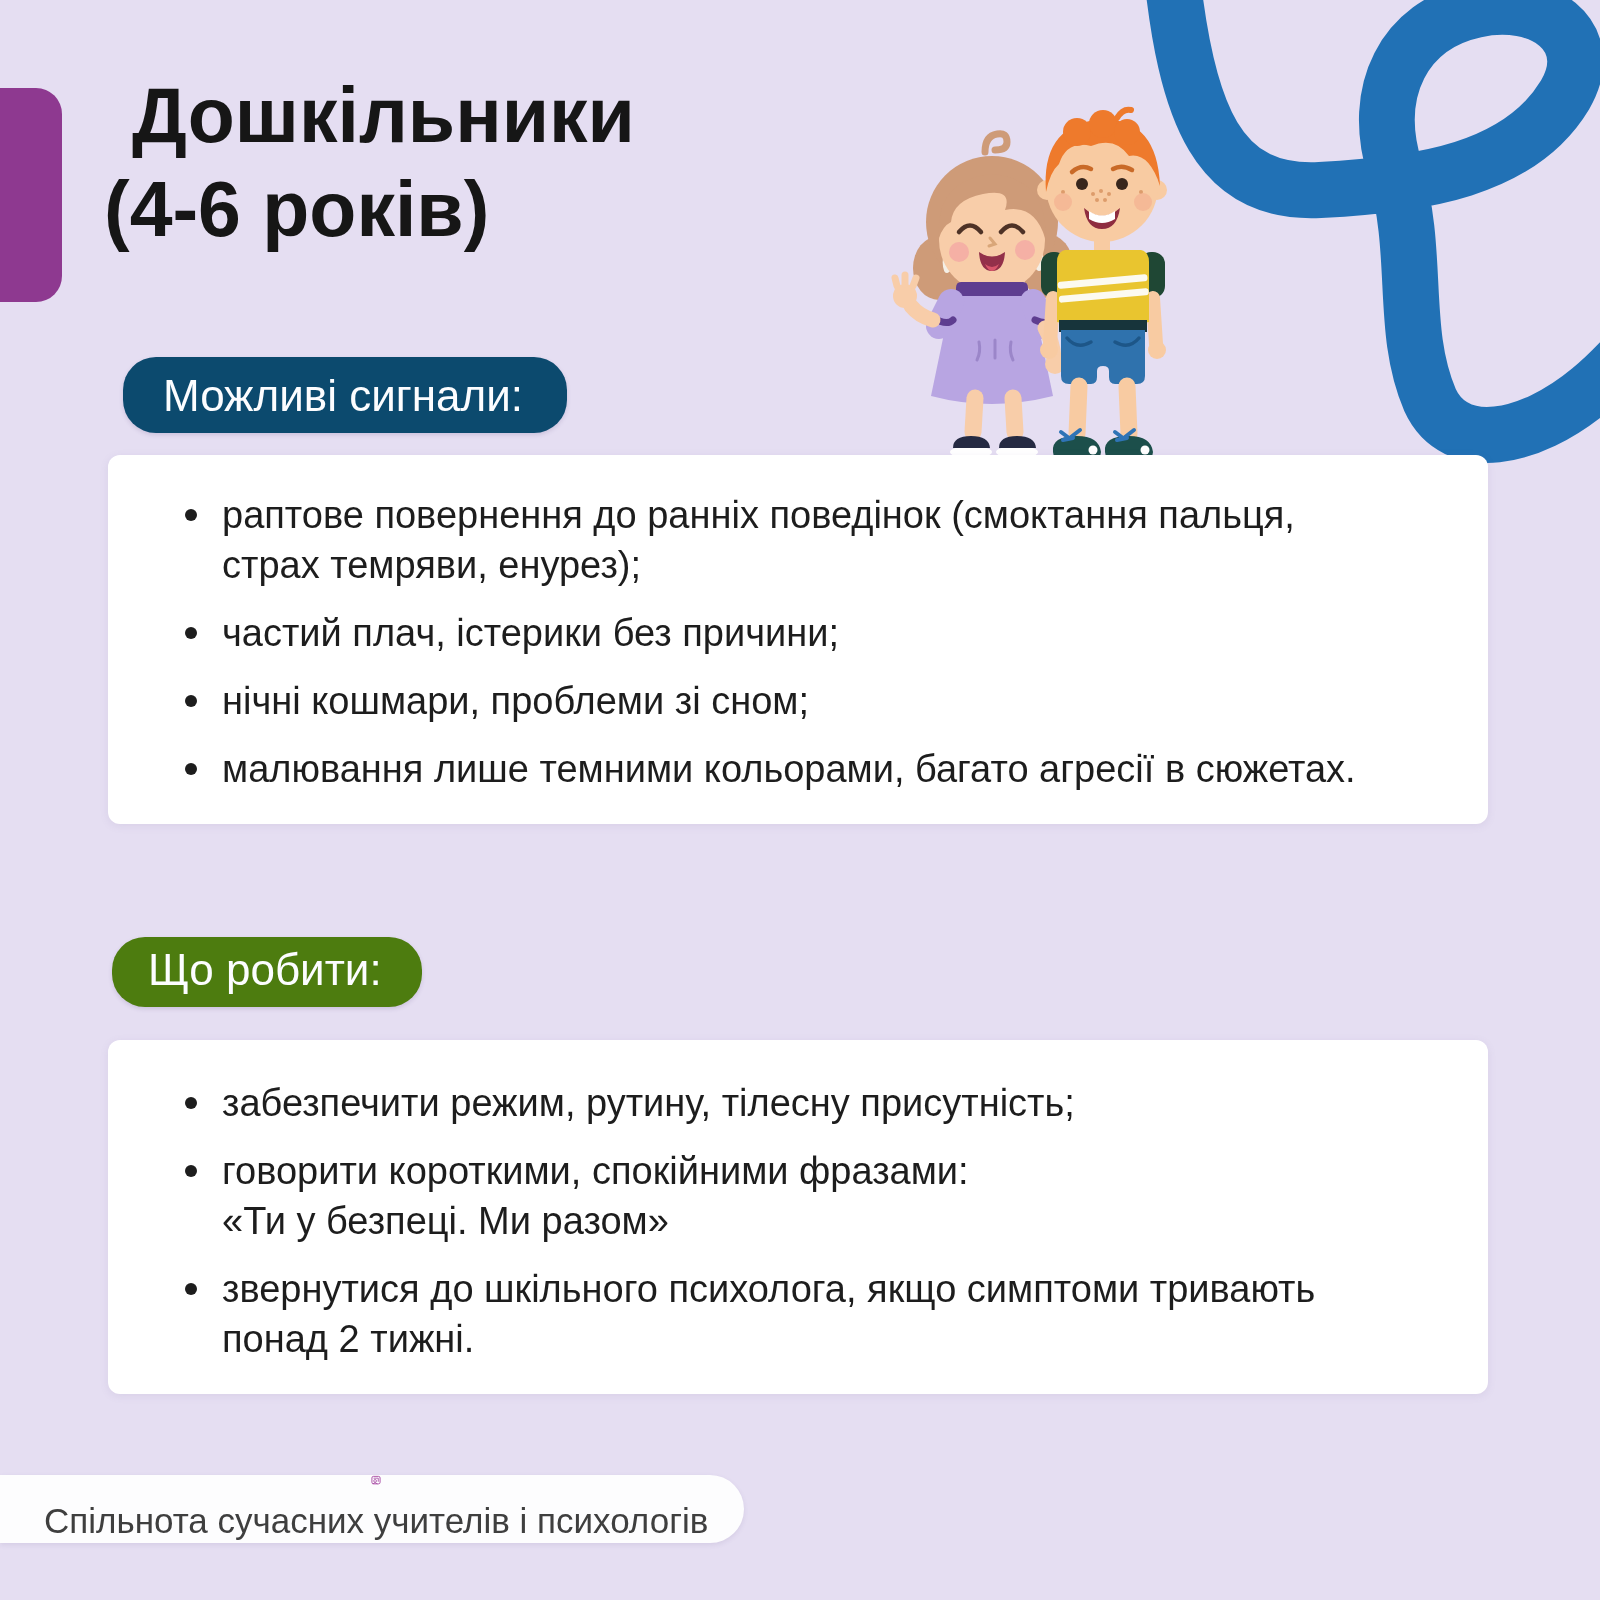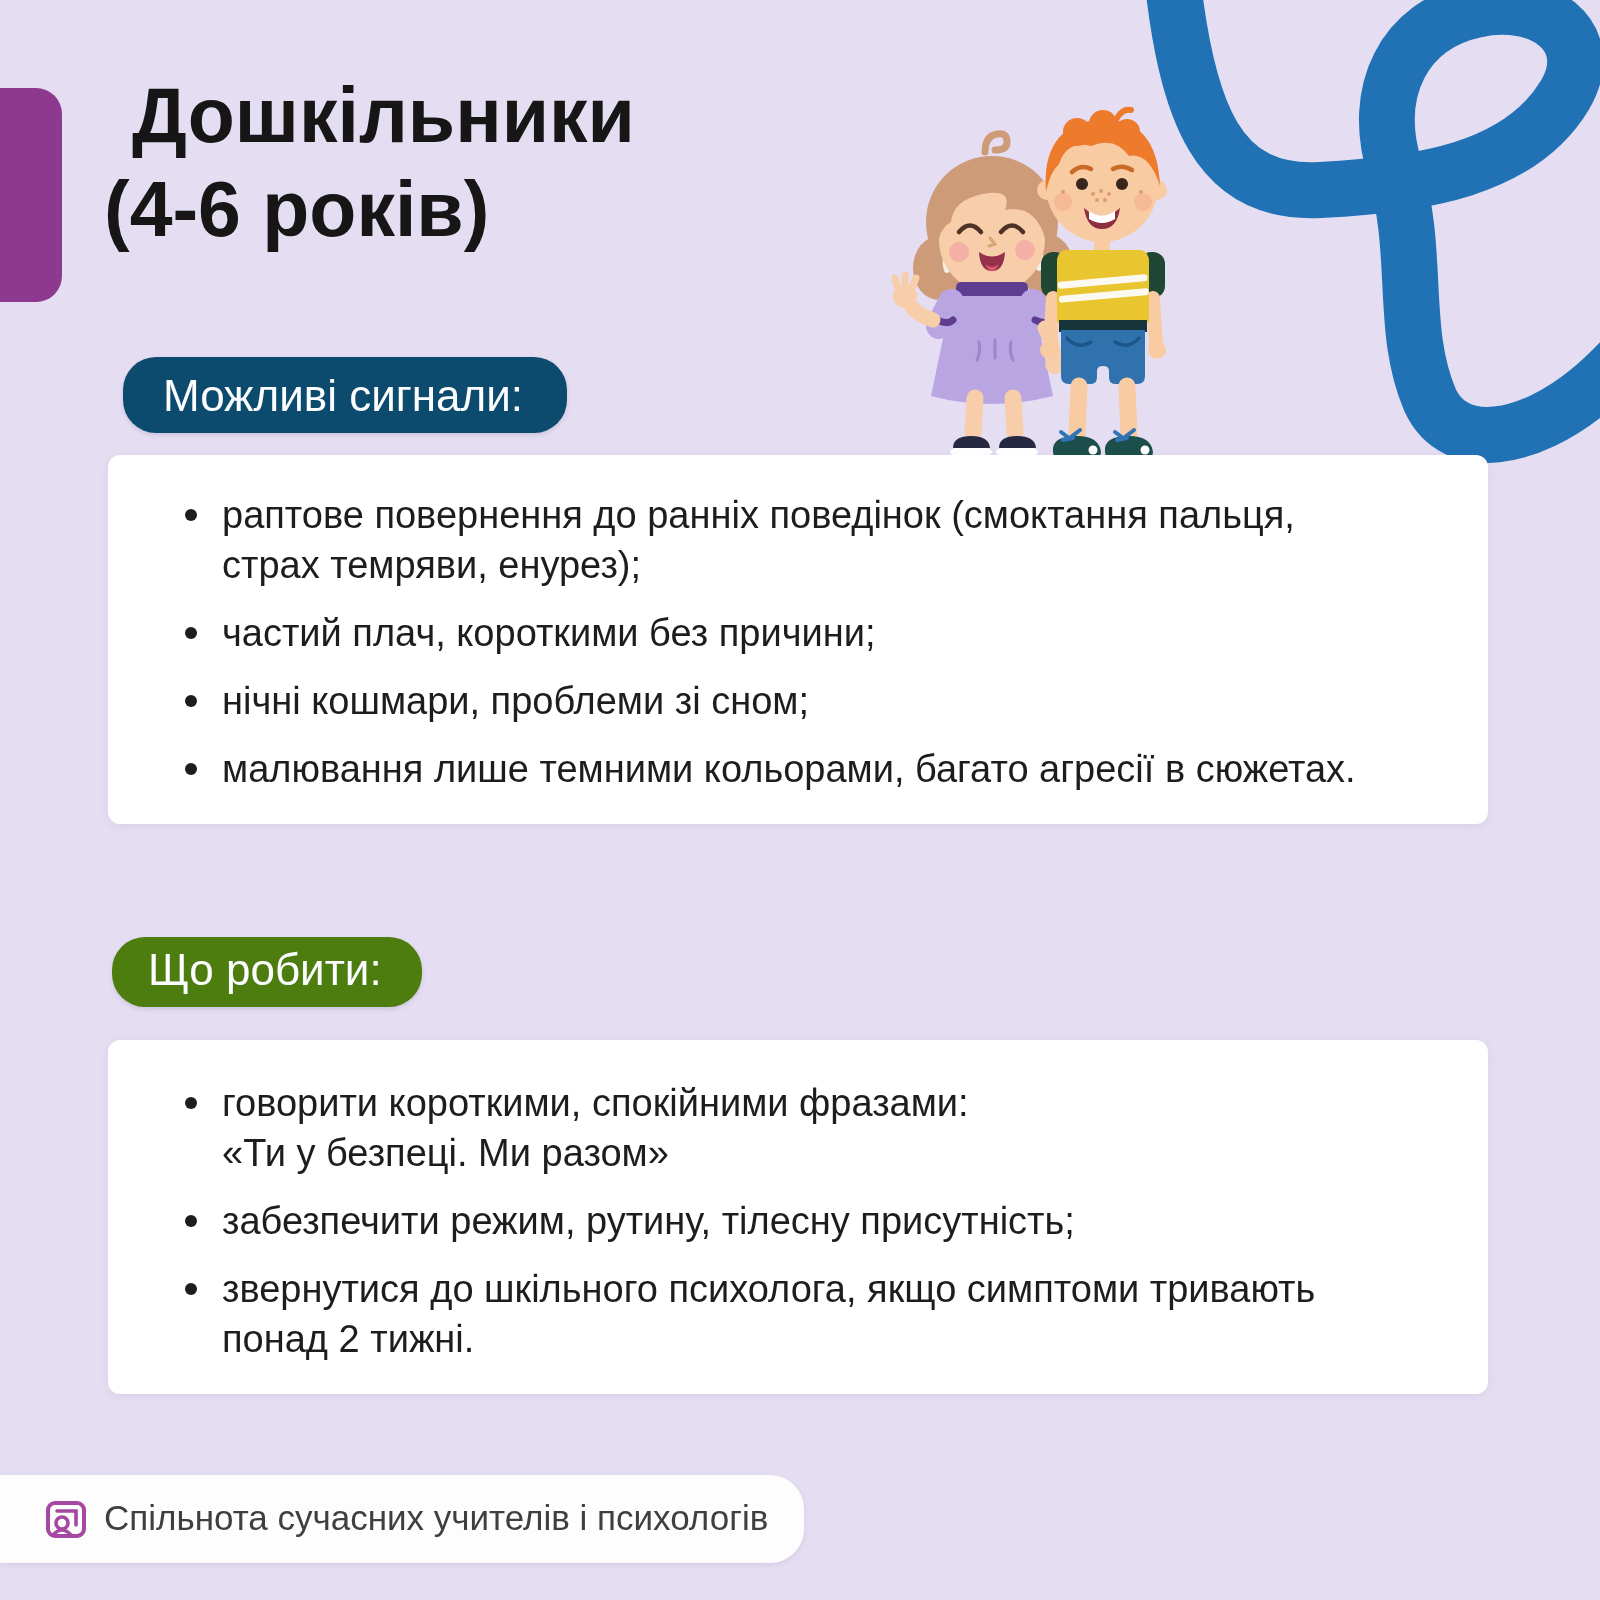--- a/index.html
+++ b/index.html
@@ -106,28 +106,29 @@
     top: 19px;
     width: 12px;
     height: 12px;
     border-radius: 50%;
     background: #1D1D1D;
   }
   .footer-pill {
     position: absolute;
     left: 0;
     top: 1475px;
-    height: 88px;
+    height: 68px;
     display: inline-flex;
     align-items: center;
     gap: 16px;
     padding: 0 36px 0 44px;
     background: #FDFDFE;
     border-radius: 0 34px 34px 0;
     box-shadow: 0 2px 5px rgba(100, 80, 140, 0.12);
+    flex-direction: column;
   }
   .footer-pill .label {
     font-size: 35px;
     color: #3F3F3F;
     white-space: nowrap;
     padding-bottom: 2px;
   }
 </style>
 </head>
 <body>
@@ -275,33 +276,33 @@
       <path d="M268,358 l-8,-6 m10,5 l9,-7 m-7,8 l-10,2" stroke="#2F74B6" stroke-width="4" stroke-linecap="round" fill="none"></path>
     </g>
   </svg>
 
   <div class="badge badge-blue">Можливі сигнали:</div>
 
   <section class="card card-signals">
     <ul>
       <li>раптове повернення до ранніх поведінок (смоктання пальця,
 страх темряви, енурез);</li>
-      <li>частий плач, короткими без причини;</li>
+      <li>частий плач, істерики без причини;</li>
       <li>нічні кошмари, проблеми зі сном;</li>
       <li>малювання лише темними кольорами, багато агресії в сюжетах.</li>
     </ul>
   </section>
 
   <div class="badge badge-purple">Що робити:</div>
 
   <section class="card card-actions">
     <ul>
+      <li>забезпечити режим, рутину, тілесну присутність;</li>
       <li>говорити короткими, спокійними фразами:
 «Ти у безпеці. Ми разом»</li>
-      <li>забезпечити режим, рутину, тілесну присутність;</li>
       <li>звернутися до шкільного психолога, якщо симптоми тривають
 понад 2 тижні.</li>
     </ul>
   </section>
 
   <div class="footer-pill">
     <svg width="44" height="44" viewBox="0 0 44 44">
       <rect x="4" y="6" width="36" height="33" rx="7" fill="none" stroke="#A647A2" stroke-width="4"></rect>
       <path d="M13,14 H32 V28" fill="none" stroke="#A647A2" stroke-width="3.6" stroke-linecap="round"></path>
       <circle cx="18" cy="26" r="6" fill="none" stroke="#A647A2" stroke-width="3.6"></circle>

